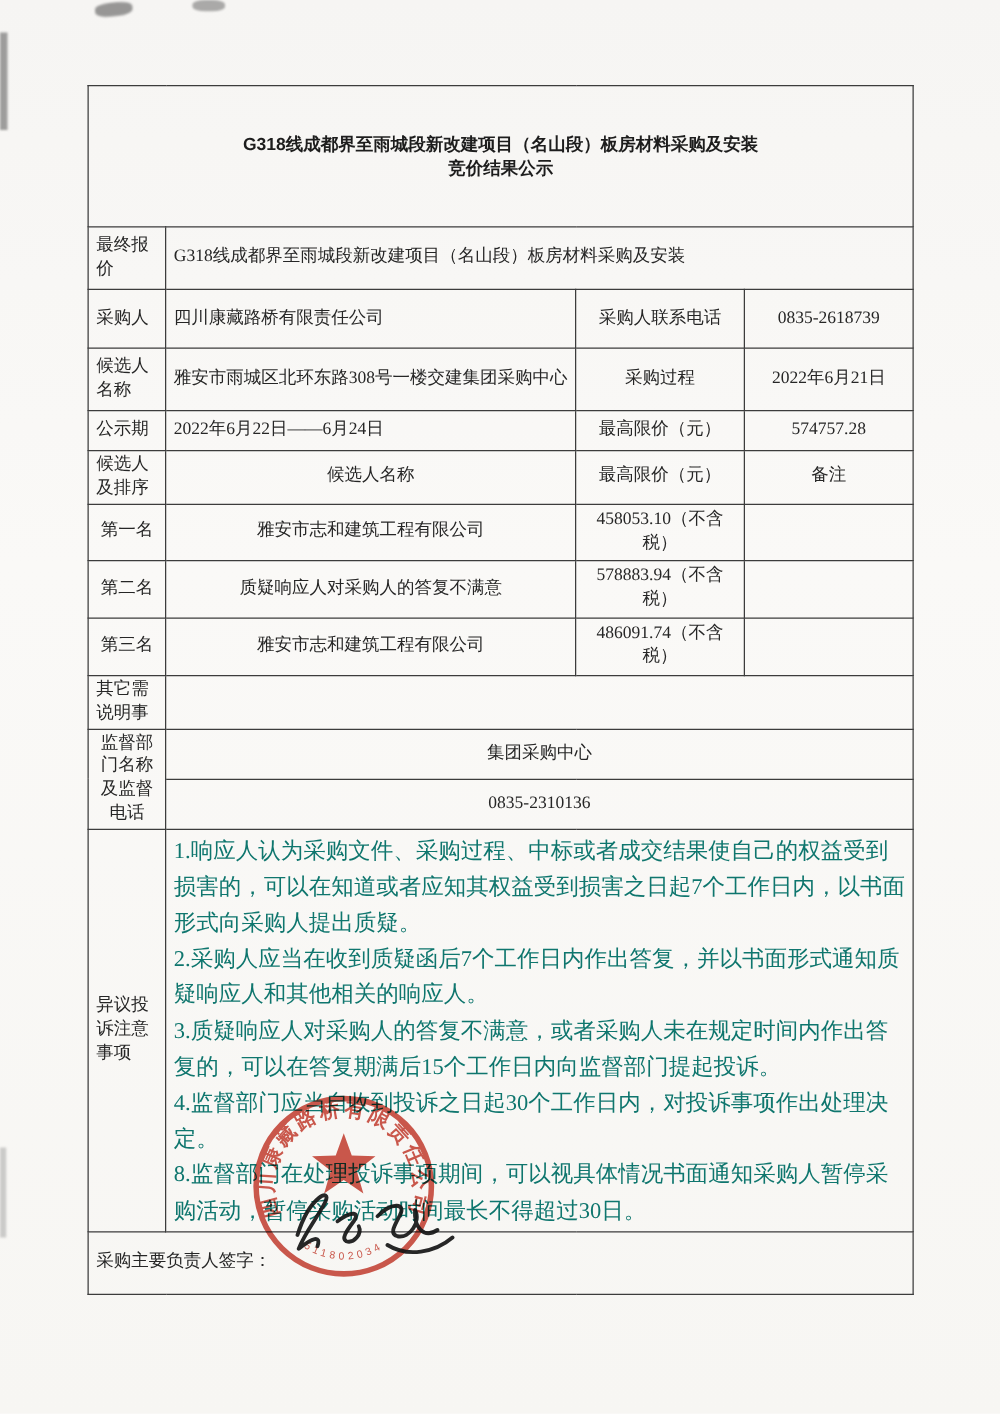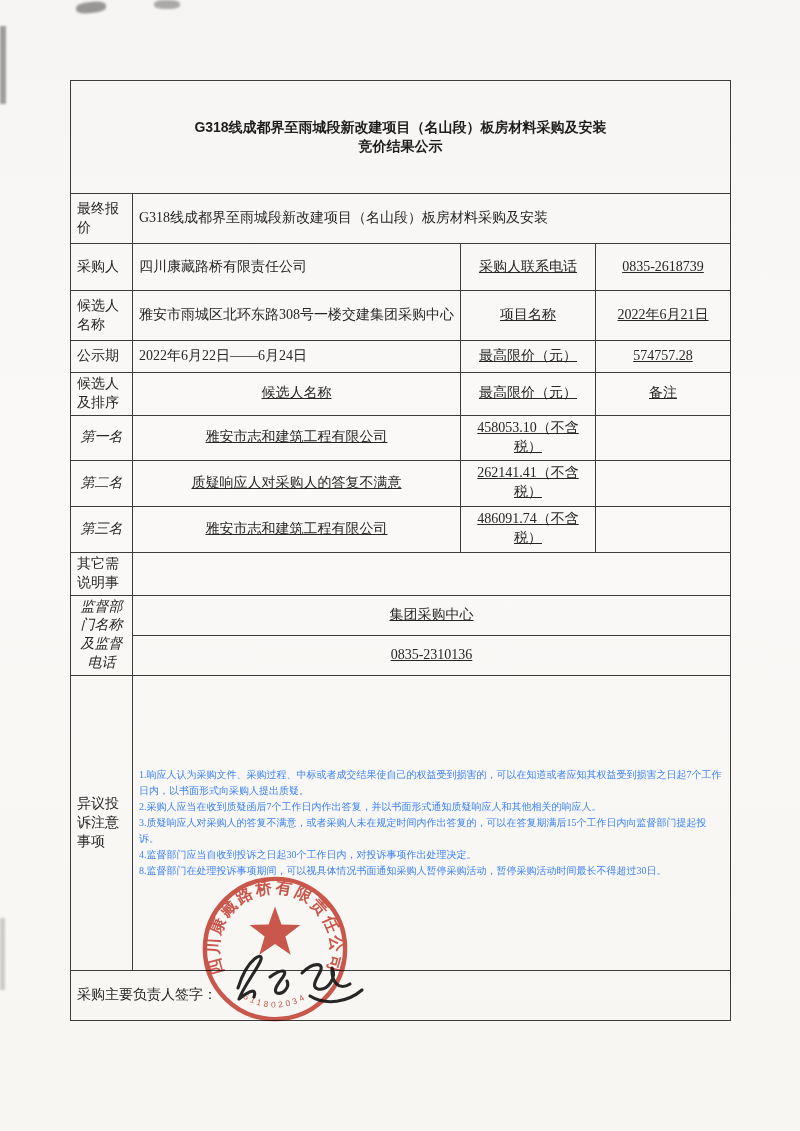--- a/index.html
+++ b/index.html
@@ -3,39 +3,39 @@
 <meta charset="utf-8">
 <style>
   html,body{margin:0;padding:0;}
   body{
     width:800px;height:1131px;position:relative;overflow:hidden;
     background:linear-gradient(180deg,#f6f5f3 0%,#faf9f7 40%,#f7f6f3 100%);
     font-family:"Liberation Serif","DejaVu Serif",serif;
     color:#262626;
   }
   .doc-table{
-    position:absolute;left:70px;top:80px;width:660px;
+    position:absolute;left:70px;top:68px;width:660px;
     border-collapse:collapse;table-layout:fixed;
   }
   .doc-table td{
     border:1.6px solid #3c3c3c;
     font-size:14px;line-height:1.35;
     padding:2px 6px;vertical-align:middle;
     overflow:hidden;
   }
   .title-cell{
     text-align:center;
     font-family:"Liberation Sans","DejaVu Sans",sans-serif;
     font-weight:700;font-size:17.5px;line-height:1.75;color:#1d1d1d;
   }
   .lbl{word-break:break-all;padding:2px 5px;}
-  .lbl-center{word-break:break-all;padding:2px 5px;text-align:center;font-style:italic;}
-  .center{text-align:center;text-decoration:underline;}
+  .lbl-center{word-break:break-all;padding:2px 5px;text-align:center;}
+  .center{text-align:center;}
   .left{text-align:left;}
-  .objection-list{font-size:10px;line-height:1.6;color:#3b82f6;}
+  .objection-list{font-size:18px;line-height:1.6;color:#0f766e;}
   .objection-list div{margin:0;}
   .sig-cell{font-size:15px;padding-left:9px;}
   .artifact{position:absolute;pointer-events:none;}
   .seal-wrap{
     position:absolute;left:196px;top:870px;width:158px;height:158px;
     opacity:.84;mix-blend-mode:multiply;pointer-events:none;
   }
   .sig-wrap{
     position:absolute;left:224px;top:946px;width:150px;height:66px;
     pointer-events:none;opacity:.92;
@@ -69,21 +69,21 @@
   </tr>
   <tr style="height:47px">
     <td class="lbl">采购人</td>
     <td class="left">四川康藏路桥有限责任公司</td>
     <td class="center">采购人联系电话</td>
     <td class="center">0835-2618739</td>
   </tr>
   <tr style="height:50px">
     <td class="lbl">候选人名称</td>
     <td class="left">雅安市雨城区北环东路308号一楼交建集团采购中心</td>
-    <td class="center">项目名称</td>
+    <td class="center">采购过程</td>
     <td class="center">2022年6月21日</td>
   </tr>
   <tr style="height:32px">
     <td class="lbl">公示期</td>
     <td class="left">2022年6月22日——6月24日</td>
     <td class="center">最高限价（元）</td>
     <td class="center">574757.28</td>
   </tr>
   <tr style="height:30px">
     <td class="lbl">候选人及排序</td>
@@ -93,21 +93,21 @@
   </tr>
   <tr style="height:45px">
     <td class="lbl-center">第一名</td>
     <td class="center">雅安市志和建筑工程有限公司</td>
     <td class="center">458053.10（不含税）</td>
     <td></td>
   </tr>
   <tr style="height:46px">
     <td class="lbl-center">第二名</td>
     <td class="center">质疑响应人对采购人的答复不满意</td>
-    <td class="center">262141.41（不含税）</td>
+    <td class="center">578883.94（不含税）</td>
     <td></td>
   </tr>
   <tr style="height:46px">
     <td class="lbl-center">第三名</td>
     <td class="center">雅安市志和建筑工程有限公司</td>
     <td class="center">486091.74（不含税）</td>
     <td></td>
   </tr>
   <tr style="height:35px">
     <td class="lbl">其它需说明事</td>

